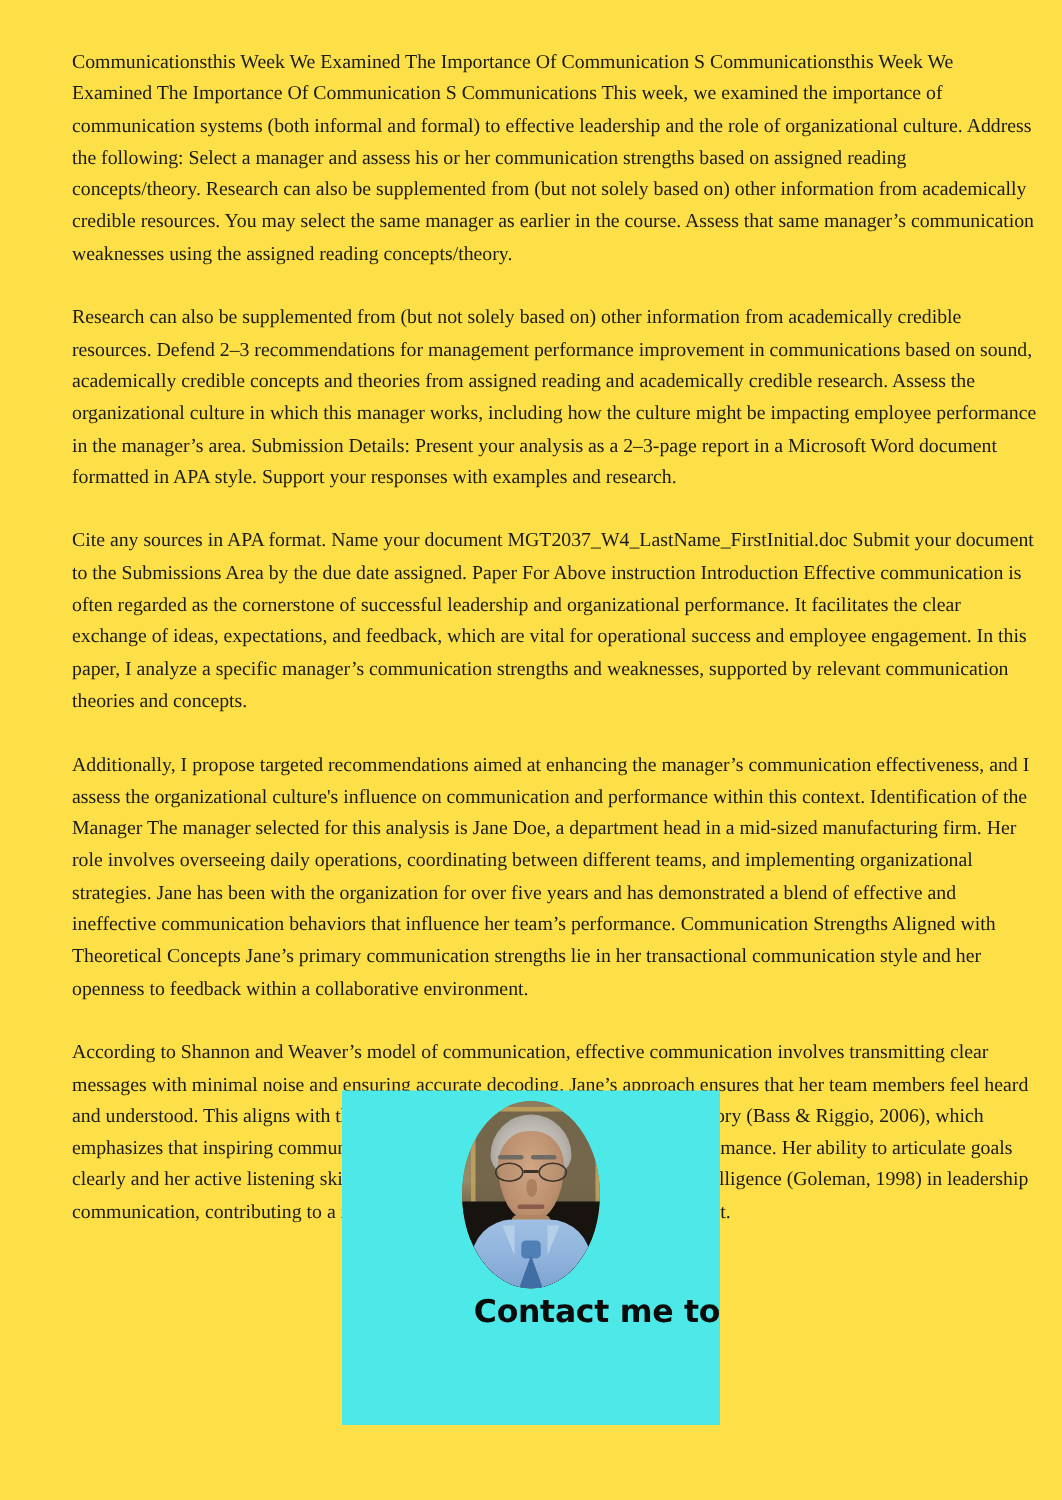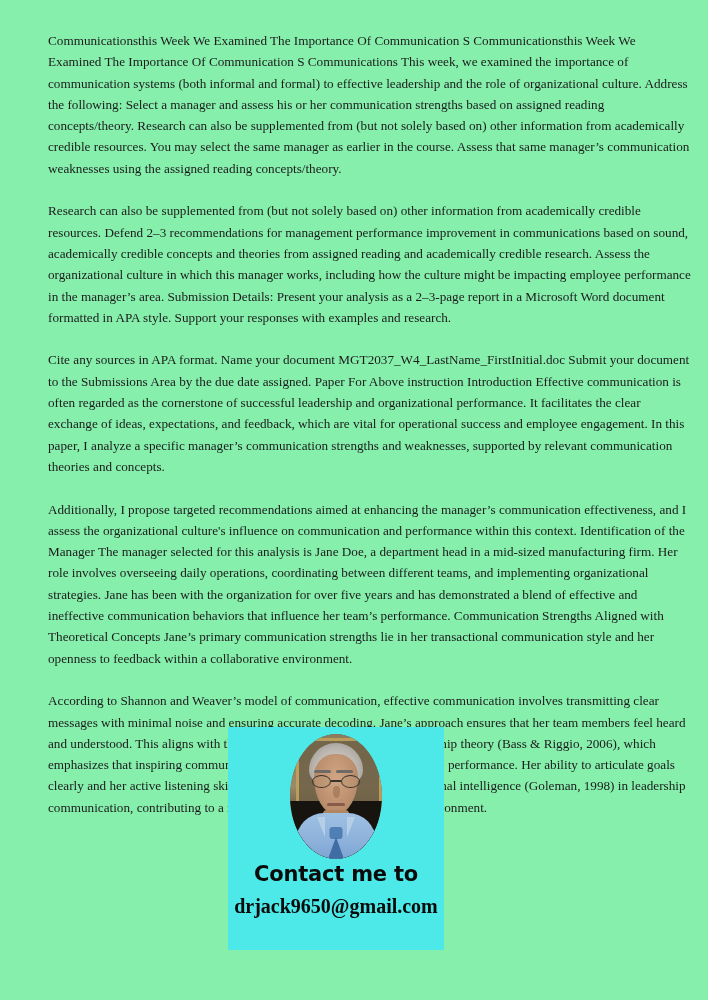--- a/index.html
+++ b/index.html
@@ -8,21 +8,21 @@
     padding: 0;
     background: #ffffff;
   }
   body {
     font-family: "Liberation Serif", "DejaVu Serif", serif;
   }
   #page {
     position: relative;
     width: 708px;
     height: 1000px;
-    background: #86efac;
+    background: #fde047;
     overflow: hidden;
   }
   #doc-body {
     position: absolute;
     left: 48px;
     top: 30px;
     width: 644px;
     font-size: 13.2px;
     line-height: 21.3px;
     color: #1b1b1b;
@@ -32,24 +32,24 @@
     margin: 0 0 21.3px 0;
     white-space: pre-line;
   }
   .para:last-child { margin-bottom: 0; }
 
   
   #contact-overlay {
     position: absolute;
     left: 228px;
     top: 727px;
-    width: 216px;
+    width: 252px;
     height: 223px;
     background: #4DE9E9;
-    text-align: center;
+    text-align: right;
     overflow: hidden;
     box-sizing: border-box;
   }
   #portrait {
     position: absolute;
     left: 50%;
     top: 7px;
     transform: translateX(-50%);
     width: 92px;
     height: 125px;
@@ -201,18 +201,17 @@
         <div class="shirt"></div>
         <div class="collar-l"></div>
         <div class="collar-r"></div>
         <div class="tie-knot"></div>
         <div class="tie-body"></div>
       </div>
     </div>
 
     <div id="contact-lines">
       <div class="contact-line">Contact me to</div>
-      <div id="contact-email">drjack9650@gmail.com</div>
     </div>
 
   </div>
 
 </div>
 
 </body></html>

